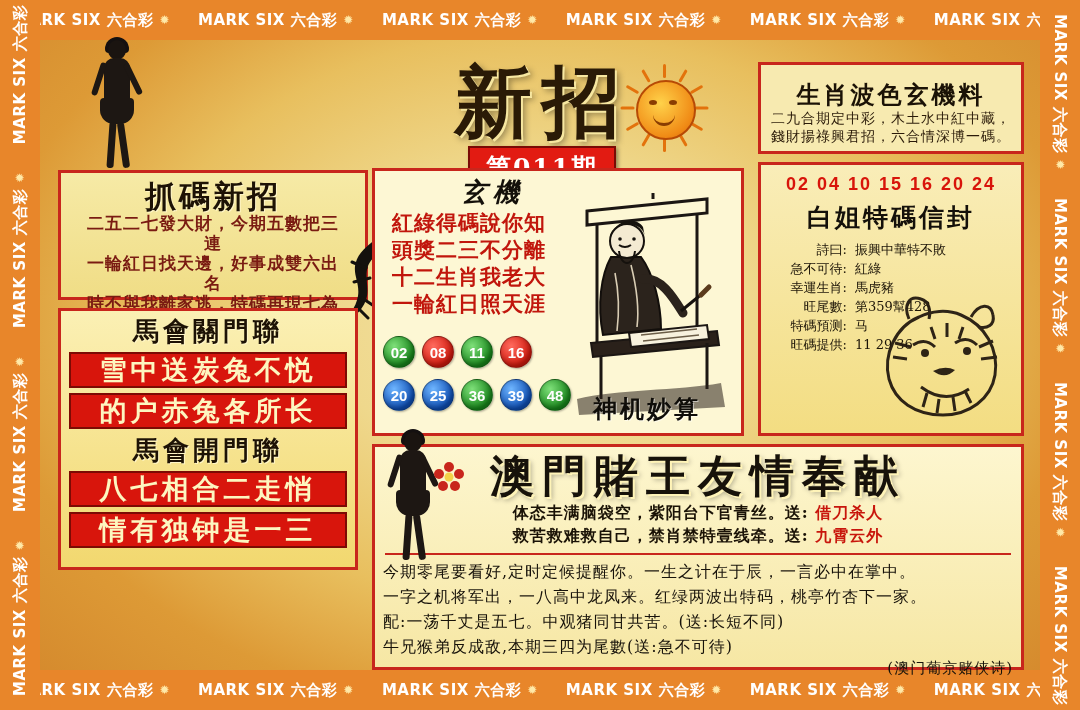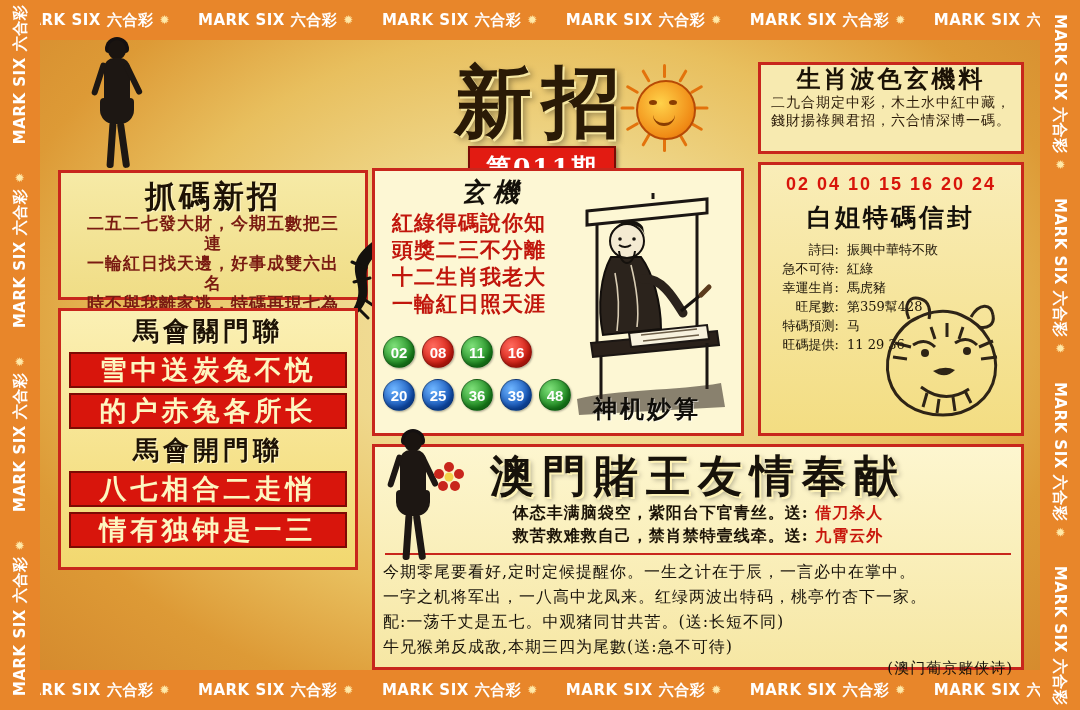--- a/index.html
+++ b/index.html
@@ -123,33 +123,33 @@
   .ink{position:absolute;right:4px;top:22px;width:180px;height:238px;text-decoration:underline;}
   .ink .cap{
     position:absolute;bottom:6px;left:6px;width:168px;text-align:center;
     font-family:"DejaVu Serif","Liberation Serif",serif;
     font-size:24px;font-weight:bold;color:#0f0d09;letter-spacing:3px;
     text-shadow:1px 1px 0 rgba(255,255,255,.5);
   }
 
   
   #p-shengxiao{left:718px;top:22px;width:266px;height:92px;
-    border:3px solid #c8261c;background:#f7eab0;box-sizing:border-box;padding:0 6px;}
+    border:3px solid #c8261c;background:#f7eab0;box-sizing:border-box;padding:16px 6px;}
   #p-shengxiao .hd{
     font-family:"DejaVu Serif","Liberation Serif",serif;
     font-size:24px;font-weight:bold;color:#1b1206;text-align:center;letter-spacing:3px;line-height:28px;
   }
   #p-shengxiao .ln{
     font-family:"DejaVu Serif","Liberation Serif",serif;
     font-size:14px;color:#2a1a08;text-align:center;line-height:18px;letter-spacing:1px;
   }
 
   
   #p-baijie{left:718px;top:122px;width:266px;height:274px;
-    border:3px solid #c8261c;background:linear-gradient(180deg,#f9edb8,#f3dd82);box-sizing:border-box;padding:6px 0;overflow:hidden;}
+    border:3px solid #c8261c;background:linear-gradient(180deg,#f9edb8,#f3dd82);box-sizing:border-box;padding:6px 8px;overflow:hidden;}
   .num-row{
     font-family:"Liberation Sans",sans-serif;font-size:18px;font-weight:bold;color:#d8140a;
     text-align:center;letter-spacing:2px;line-height:26px;
   }
   .bj-title{
     font-family:"DejaVu Serif","Liberation Serif",serif;
     font-size:25px;font-weight:bold;color:#14100a;text-align:center;letter-spacing:3px;margin-top:4px;
   }
   .bj-rows{margin-top:6px;}
   .bj-row{display:flex;font-family:"DejaVu Serif","Liberation Serif",serif;font-size:13px;color:#1c1407;line-height:19px;}

